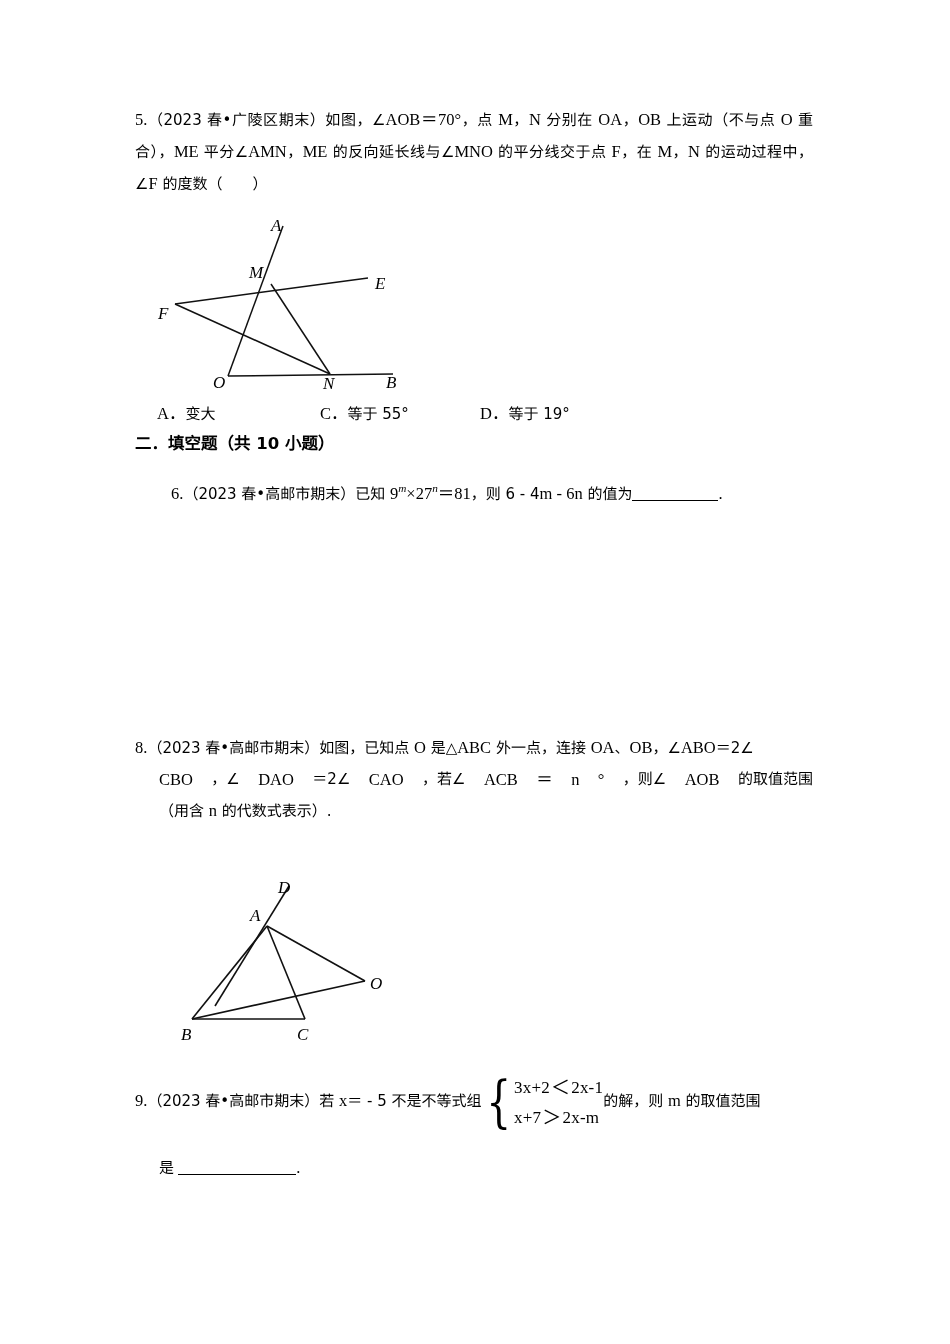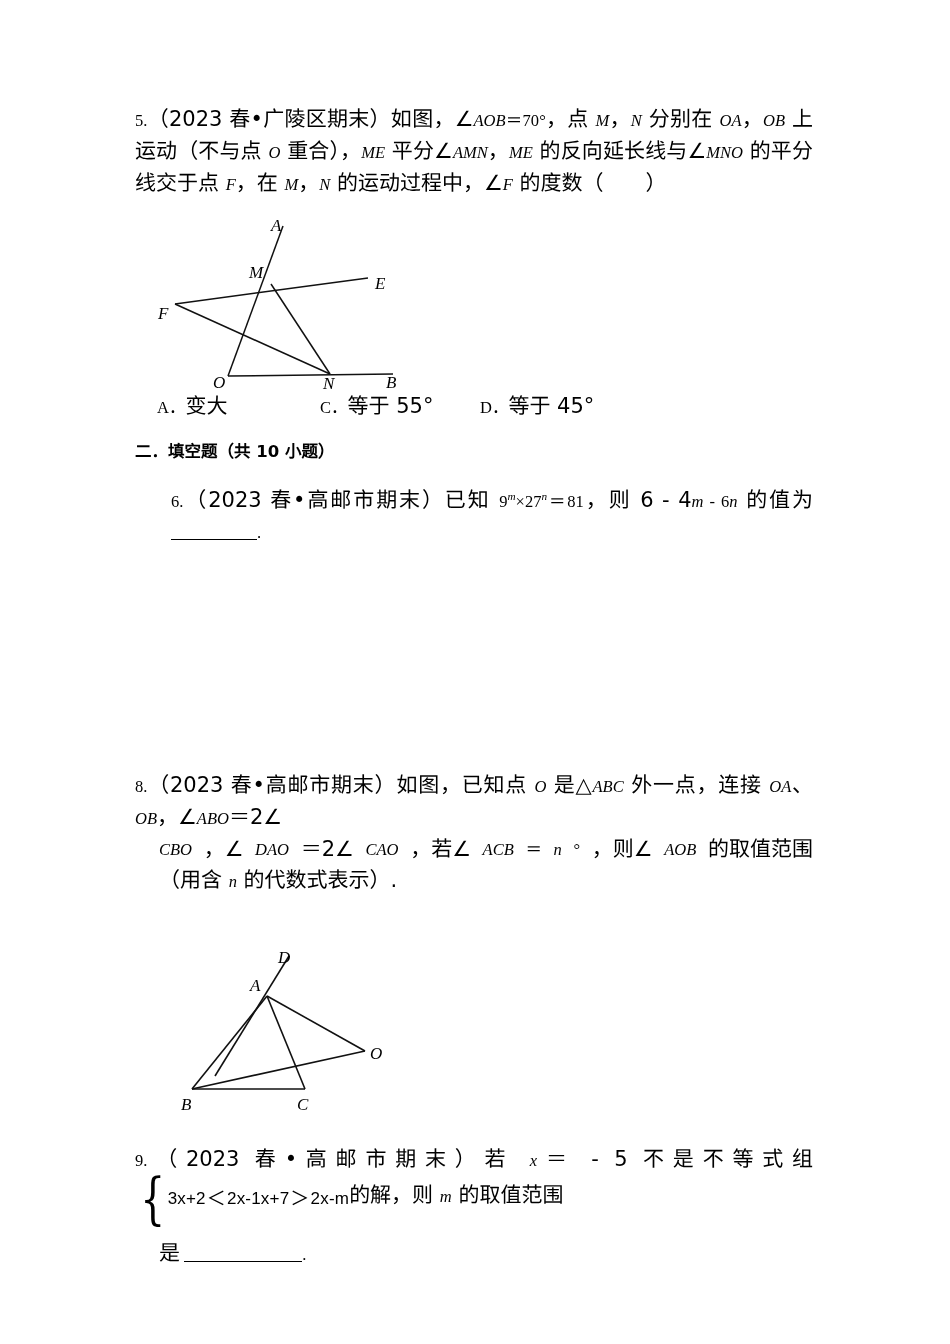--- a/index.html
+++ b/index.html
@@ -35,22 +35,22 @@
     font-size: 16.5px;
     line-height: 31px;
     text-align: justify;
     text-justify: inter-ideograph;
     margin: 0;
   }
   .q-block.spread {
     text-align: justify;
   }
   .num { font-family: "Liberation Serif", serif; }
-  .cn  { font-family: "DejaVu Sans", "Liberation Sans", sans-serif; font-size: 21px; }
-  .mi  { font-style: italic; font-family: "Liberation Serif", serif; }
+  .cn  { font-family: "DejaVu Sans", "Liberation Sans", sans-serif; font-size: 15px; }
+  .mi  { font-family: "Liberation Serif", serif; }
   .mn  { font-style: normal; font-family: "Liberation Serif", serif; }
   .sup { vertical-align: super; font-size: 0.68em; font-style: italic; }
   .blank-s { display:inline-block; border-bottom: 1.4px solid #000; width: 62px; height: 0.95em; vertical-align: -2px;}
   .blank-m { display:inline-block; border-bottom: 1.4px solid #000; width: 86px; height: 0.95em; vertical-align: -2px;}
   .blank-l { display:inline-block; border-bottom: 1.4px solid #000; width: 118px; height: 0.95em; vertical-align: -2px;}
 
   .section-head {
     font-family: "DejaVu Sans", "Liberation Sans", sans-serif;
     font-weight: bold;
     font-size: 16.5px;
@@ -91,22 +91,22 @@
     font-size: 56px;
     line-height: 0.72;
     font-family: "DejaVu Serif", serif;
     font-weight: 300;
     transform: scaleX(0.7);
     display: inline-block;
     margin-right: -3px;
   }
   .ineq-rows {
     display: inline-flex;
-    flex-direction: row;
-    font-family: Liberation Sans, sans-serif;
+    flex-direction: column;
+    font-family: Liberation Serif, serif;
     font-size: 17px;
     line-height: 30px;
     letter-spacing: 0.2px;
   }
   .ineq-rows span { white-space: nowrap; }
   .gt, .lt { font-size: 19px; vertical-align: -1px; padding: 0 1px; }
 
   .sp-lg { height: 78px; }
   .sp-md { height: 44px; }
   .sp-sm { height: 26px; }
@@ -138,27 +138,27 @@
         <text class="lbl" x="118" y="25">A</text>
         <text class="lbl" x="96" y="72">M</text>
         <text class="lbl" x="222" y="83">E</text>
         <text class="lbl" x="5" y="113">F</text>
         <text class="lbl" x="60" y="182">O</text>
         <text class="lbl" x="170" y="183">N</text>
         <text class="lbl" x="233" y="182">B</text>
       </svg>
     </div>
 
-    <div class="options" style="margin-top:0;">
+    <div class="options" style="margin-top:8px;">
       <div class="opt opt-a"><span>A．</span><span class="cn">变大</span></div>
       <div class="opt opt-c"><span>C．</span><span class="cn">等于 55°</span></div>
-      <div class="opt opt-d"><span>D．</span><span class="cn">等于 45°</span></div>
-    </div>
-
-    <div class="section-head" style="margin-top:14px;">二．填空题（共 10 小题）</div>
+      <div class="opt opt-d"><span>D．</span><span class="cn">等于 19°</span></div>
+    </div>
+
+    <div class="section-head" style="">二．填空题（共 10 小题）</div>
 
     <div class="q-block" style="margin-top:14px;margin-left:36px;">
       <span class="num">6</span>.<span class="cn">（2023 春•高邮市期末）</span><span class="cn">已知 </span><span class="mn">9</span><span class="sup">m</span><span>×</span><span class="mn">27</span><span class="sup">n</span><span>＝81</span><span class="cn">，则 6 - 4</span><span class="mi">m</span><span> - 6</span><span class="mi">n</span><span class="cn"> 的值为</span><span class="blank-m"></span><span>.</span>
     </div>
 
     <div class="sp-lg"></div>
 
 
     <div class="sp-xl"></div>
     <div class="sp-md"></div>

